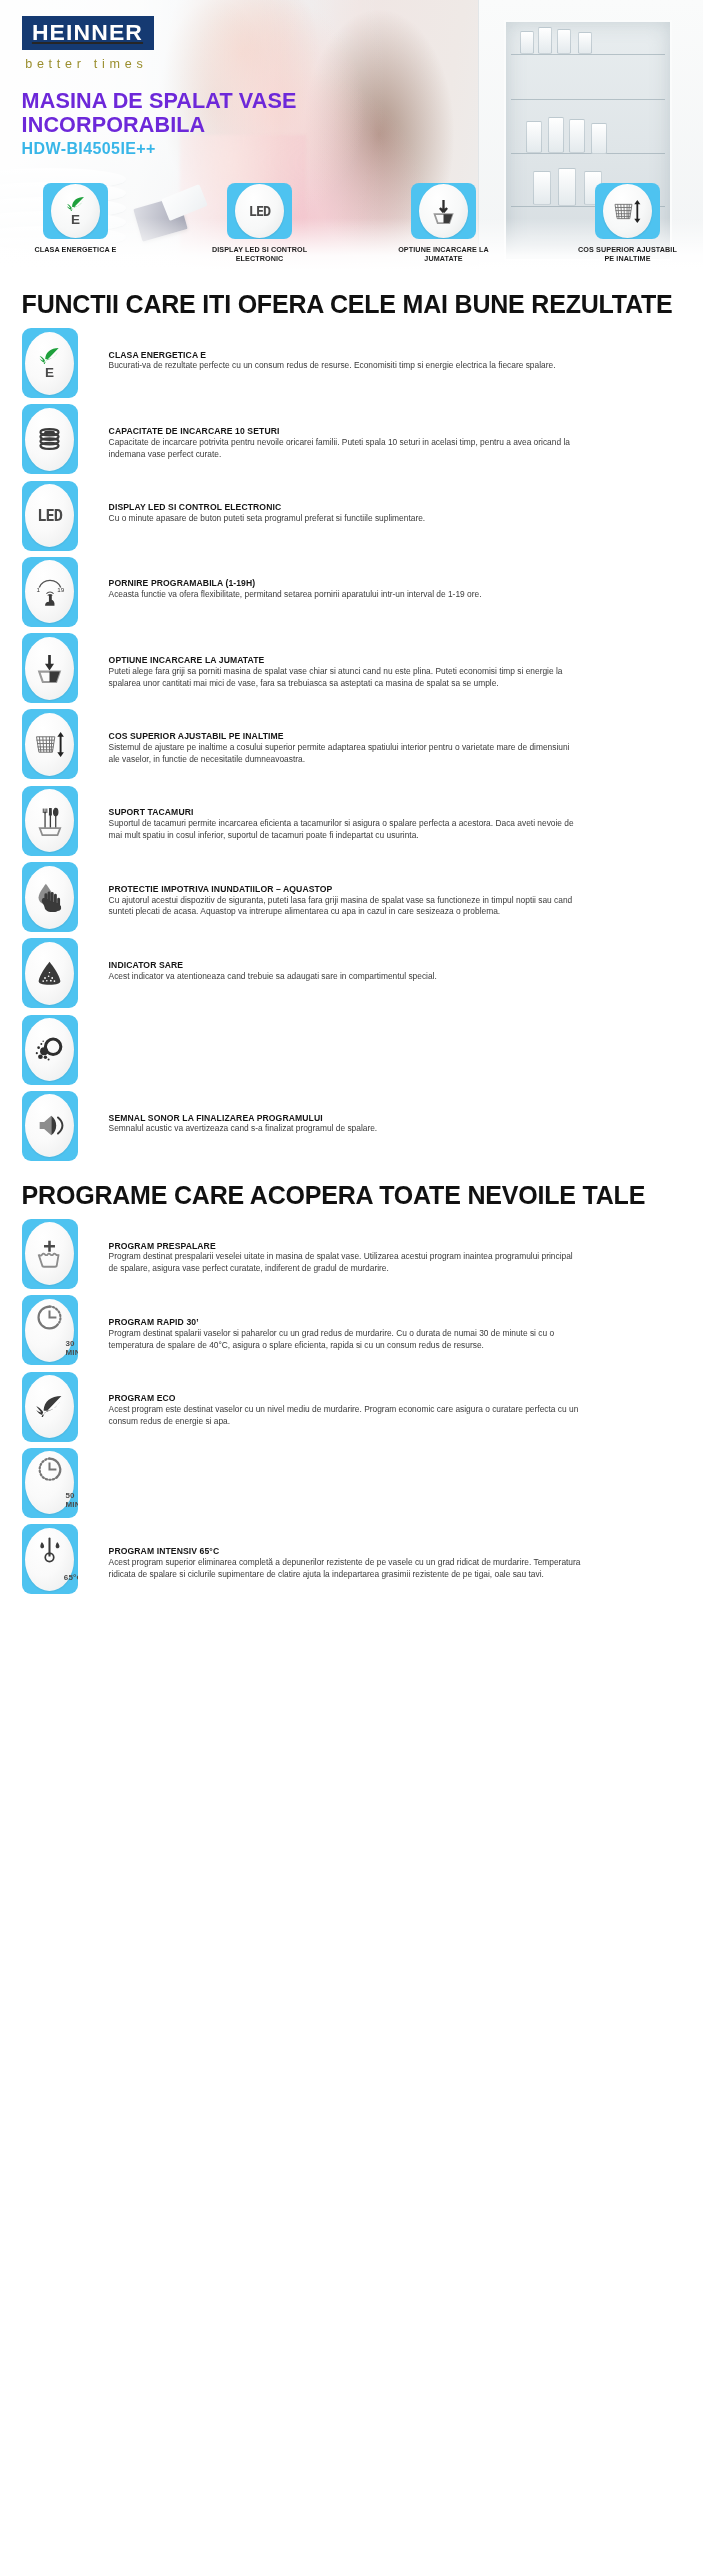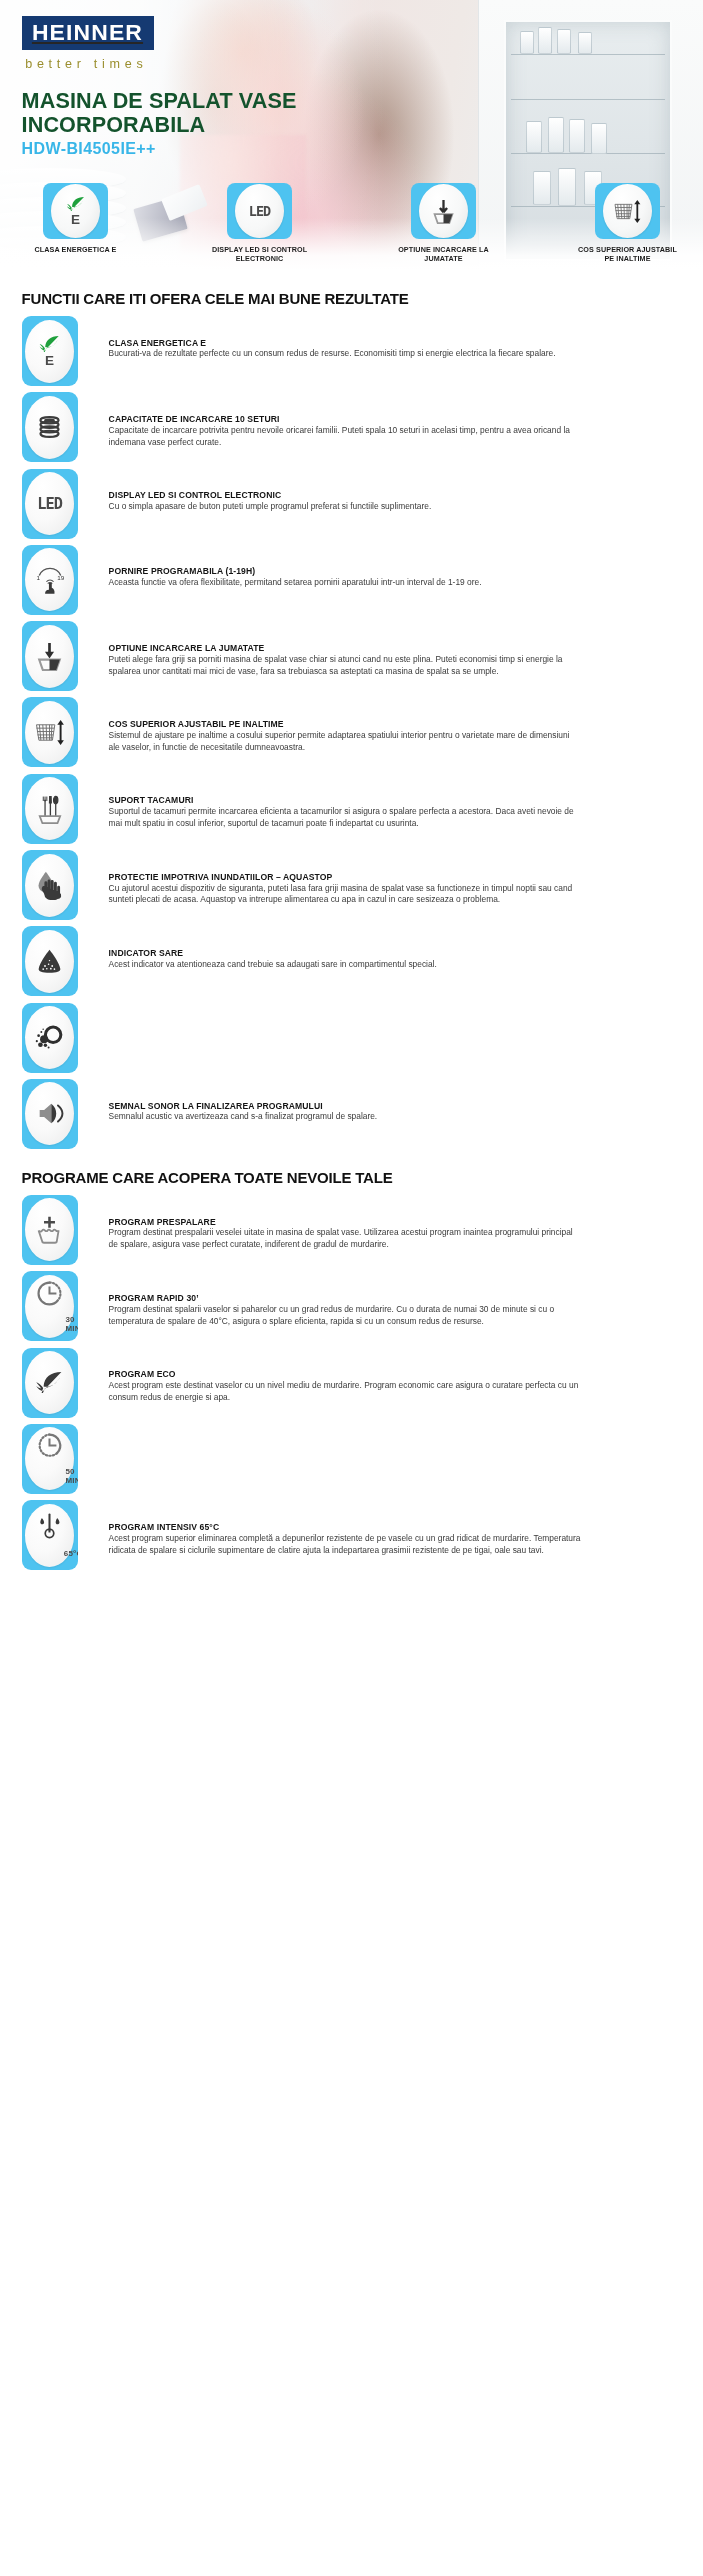--- a/index.html
+++ b/index.html
@@ -130,21 +130,21 @@
   }
   .logo-tagline {
     color: #9A8E2D;
     font-size: 12.6px;
     letter-spacing: 4.7px;
     font-weight: 400;
     margin: 7.2px 0 0 3.6px;
   }
   .hero-title {
     margin-top: 18px;
-    color: #14532d;
+    color: #6d28d9;
     font-size: 21.6px;
     font-weight: 700;
     line-height: 1.08;
     letter-spacing: 0.1px;
     text-transform: uppercase;
     max-width: 297px;
   }
   .hero-model {
     margin-top: 3.6px;
     color: #38B6E8;
@@ -193,21 +193,21 @@
     letter-spacing: 0.1px;
     color: #1c1c1c;
     text-transform: uppercase;
   }
 
   
   .section {
     padding: 0 21.6px;
   }
   .section-title {
-    font-size: 15px;
+    font-size: 25px;
     font-weight: 700;
     letter-spacing: -0.2px;
     color: #111111;
     text-transform: uppercase;
     margin: 20px 0 9px 0;
   }
   .feature-list { }
   .feature-row {
     display: flex;
     align-items: flex-start;
@@ -425,21 +425,21 @@
     </div>
 
     <div class="feature-row">
       <div class="feature-icon">
         <div class="feature-disc">
           <span class="led-text" style="font-size:15.3px">LED</span>
         </div>
       </div>
       <div class="feature-text">
         <div class="feature-name">DISPLAY LED SI CONTROL ELECTRONIC</div>
-        <div class="feature-desc">Cu o simpla apasare de buton puteti umple programul preferat si functiile suplimentare.</div>
+        <div class="feature-desc">Cu o minute apasare de buton puteti seta programul preferat si functiile suplimentare.</div>
       </div>
     </div>
 
     <div class="feature-row">
       <div class="feature-icon">
         <div class="feature-disc">
           <svg width="34" height="34" viewBox="0 0 38 38">
             <path d="M7 14 A13 13 0 0 1 31 14" stroke="#555" stroke-width="1.6" fill="none"></path>
             <text x="4" y="19" font-family="Liberation Sans, sans-serif" font-size="7" fill="#333">1</text>
             <text x="27" y="19" font-family="Liberation Sans, sans-serif" font-size="7" fill="#333">19</text>

